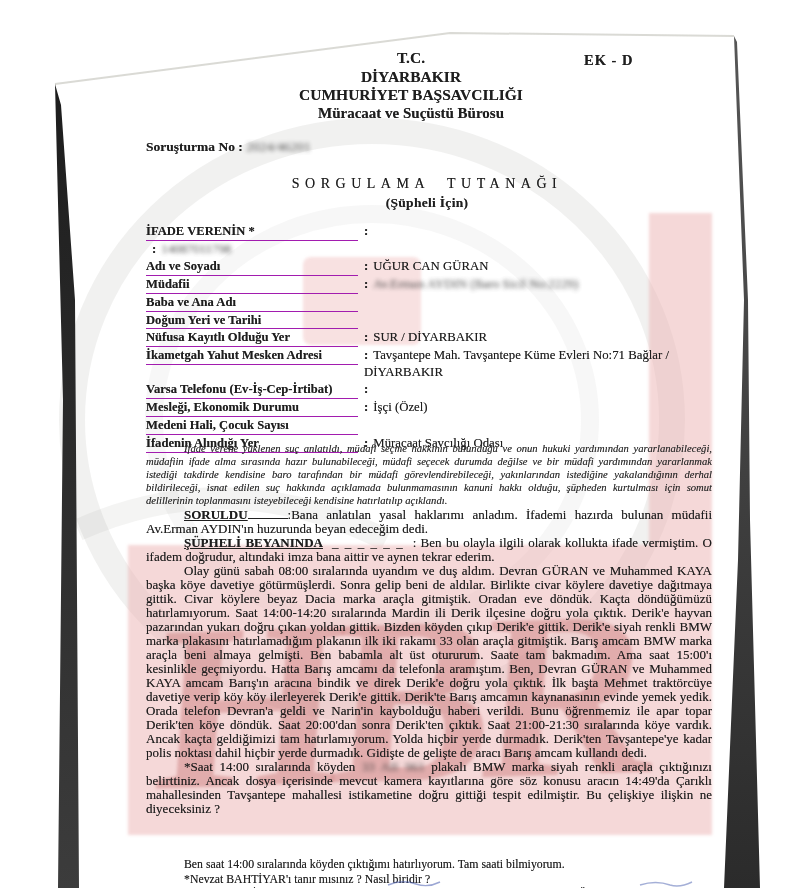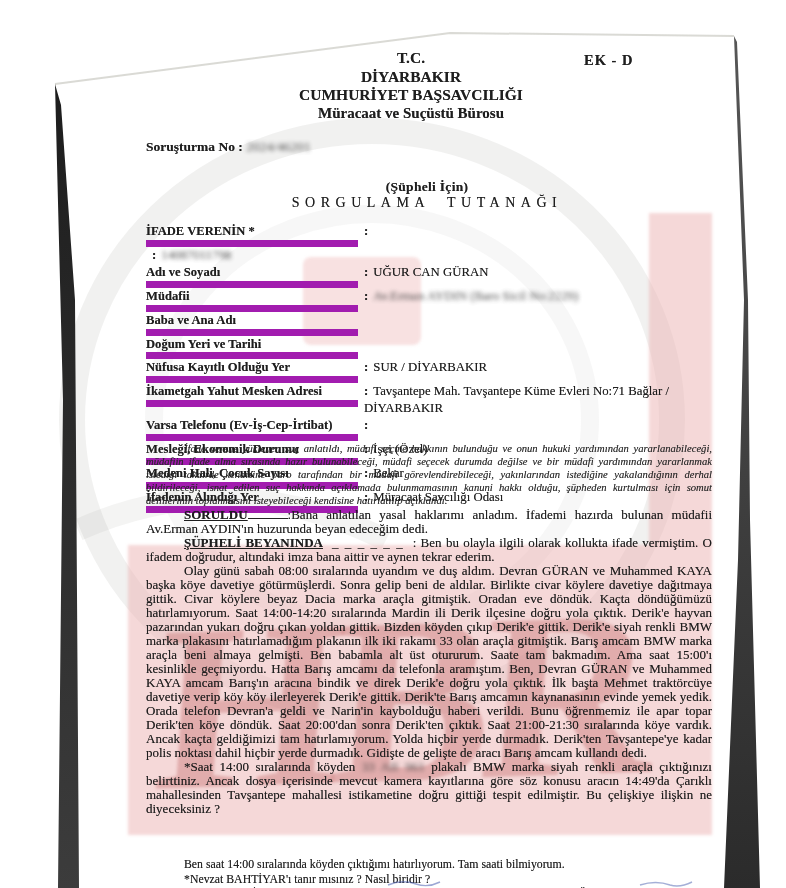--- a/index.html
+++ b/index.html
@@ -38,21 +38,21 @@
   #header .h3{font-size:15.5px;line-height:18px;}
   #header .h4{font-size:15px;line-height:18px;}
   #caseline{left:146px;top:139px;font-size:13.5px;}
   #caseline .cl{font-weight:bold;}
   #titleblock{left:144px;top:176px;width:566px;text-align:center;}
   #doc-title{font-size:14px;letter-spacing:5.5px;word-spacing:9px;}
   #doc-subtitle{font-size:13.5px;font-weight:bold;margin-top:3px;letter-spacing:.3px;}
   
   #form{left:146px;top:223px;width:566px;font-size:12.8px;}
   .frow{display:flex;line-height:16.9px;}
-  .fl{width:212px;flex:0 0 212px;font-weight:bold;border-bottom:7px solid #a21caf;
+  .fl{width:212px;flex:0 0 212px;font-weight:bold;border-bottom:1px solid #a21caf;
       white-space:nowrap;align-self:flex-start;font-size:12.6px;}
   .fv{flex:1;padding-left:6px;}
   .fv .colon{font-weight:bold;margin-right:5px;}
   
   #flow{left:146px;top:442px;width:566px;height:404px;overflow:hidden;}
   #flow p{margin:0;}
   #rights{font-style:italic;font-size:10.6px;line-height:13px;text-align:justify;
           text-indent:38px;color:#2d2d2d;}
   .bodyp{font-size:13px;line-height:14px;text-align:justify;text-indent:38px;}
   .usp{display:inline-block;width:40px;border-bottom:1.3px solid #222;height:.85em;}
@@ -86,22 +86,22 @@
   <div class="h3">CUMHURİYET BAŞSAVCILIĞI</div>
   <div class="h4">Müracaat ve Suçüstü Bürosu</div>
 </div>
 
 <div id="caseline" class="abs txt soft">
   <span class="cl">Soruşturma No :</span>
   <span class="blur">2024/46201</span>
 </div>
 
 <div id="titleblock" class="abs txt soft">
+  <div id="doc-title">SORGULAMA TUTANAĞI</div>
   <div id="doc-subtitle">(Şüpheli İçin)</div>
-  <div id="doc-title">SORGULAMA TUTANAĞI</div>
 </div>
 
 <div id="form" class="abs txt soft">
   <div class="frow">
       <div class="fl">İFADE VERENİN *</div>
       <div class="fv"><span class="colon">:</span><span></span></div>
     </div>
   <div class="frow">
       <div class="fv"><span class="colon">:</span><span class="blur">14087011798</span></div>
     </div>
@@ -130,21 +130,20 @@
   <div class="frow">
       <div class="fl">Varsa Telefonu (Ev-İş-Cep-İrtibat)</div>
       <div class="fv"><span class="colon">:</span><span></span></div>
     </div>
   <div class="frow">
       <div class="fl">Mesleği, Ekonomik Durumu</div>
       <div class="fv"><span class="colon">:</span><span>İşçi (Özel)</span></div>
     </div>
   <div class="frow">
       <div class="fl">Medeni Hali, Çocuk Sayısı</div>
-      <div class="fv"><span class="colon">:</span><span>Bekar</span></div>
     </div>
   <div class="frow">
       <div class="fl">İfadenin Alındığı Yer</div>
       <div class="fv"><span class="colon">:</span><span>Müracaat Savcılığı Odası</span></div>
     </div>
 </div>
 
 <div id="flow" class="abs txt soft">
   <p id="rights">İfade verene yüklenen suç anlatıldı, müdafi seçme hakkının bulunduğu ve onun hukuki yardımından yararlanabileceği, müdafiin ifade alma sırasında hazır bulunabileceği, müdafi seçecek durumda değilse ve bir müdafi yardımından yararlanmak istediği takdirde kendisine baro tarafından bir müdafi görevlendirebileceği, yakınlarından istediğine yakalandığının derhal bildirileceği, isnat edilen suç hakkında açıklamada bulunmamasının kanuni hakkı olduğu, şüpheden kurtulması için somut delillerinin toplanmasını isteyebileceği kendisine hatırlatılıp açıklandı.</p>
   <p class="bodyp"><span class="b u">SORULDU</span><span class="usp"></span><span>:Bana anlatılan yasal haklarımı anladım. İfademi hazırda bulunan müdafii Av.Erman AYDIN'ın huzurunda beyan edeceğim dedi.</span></p>

